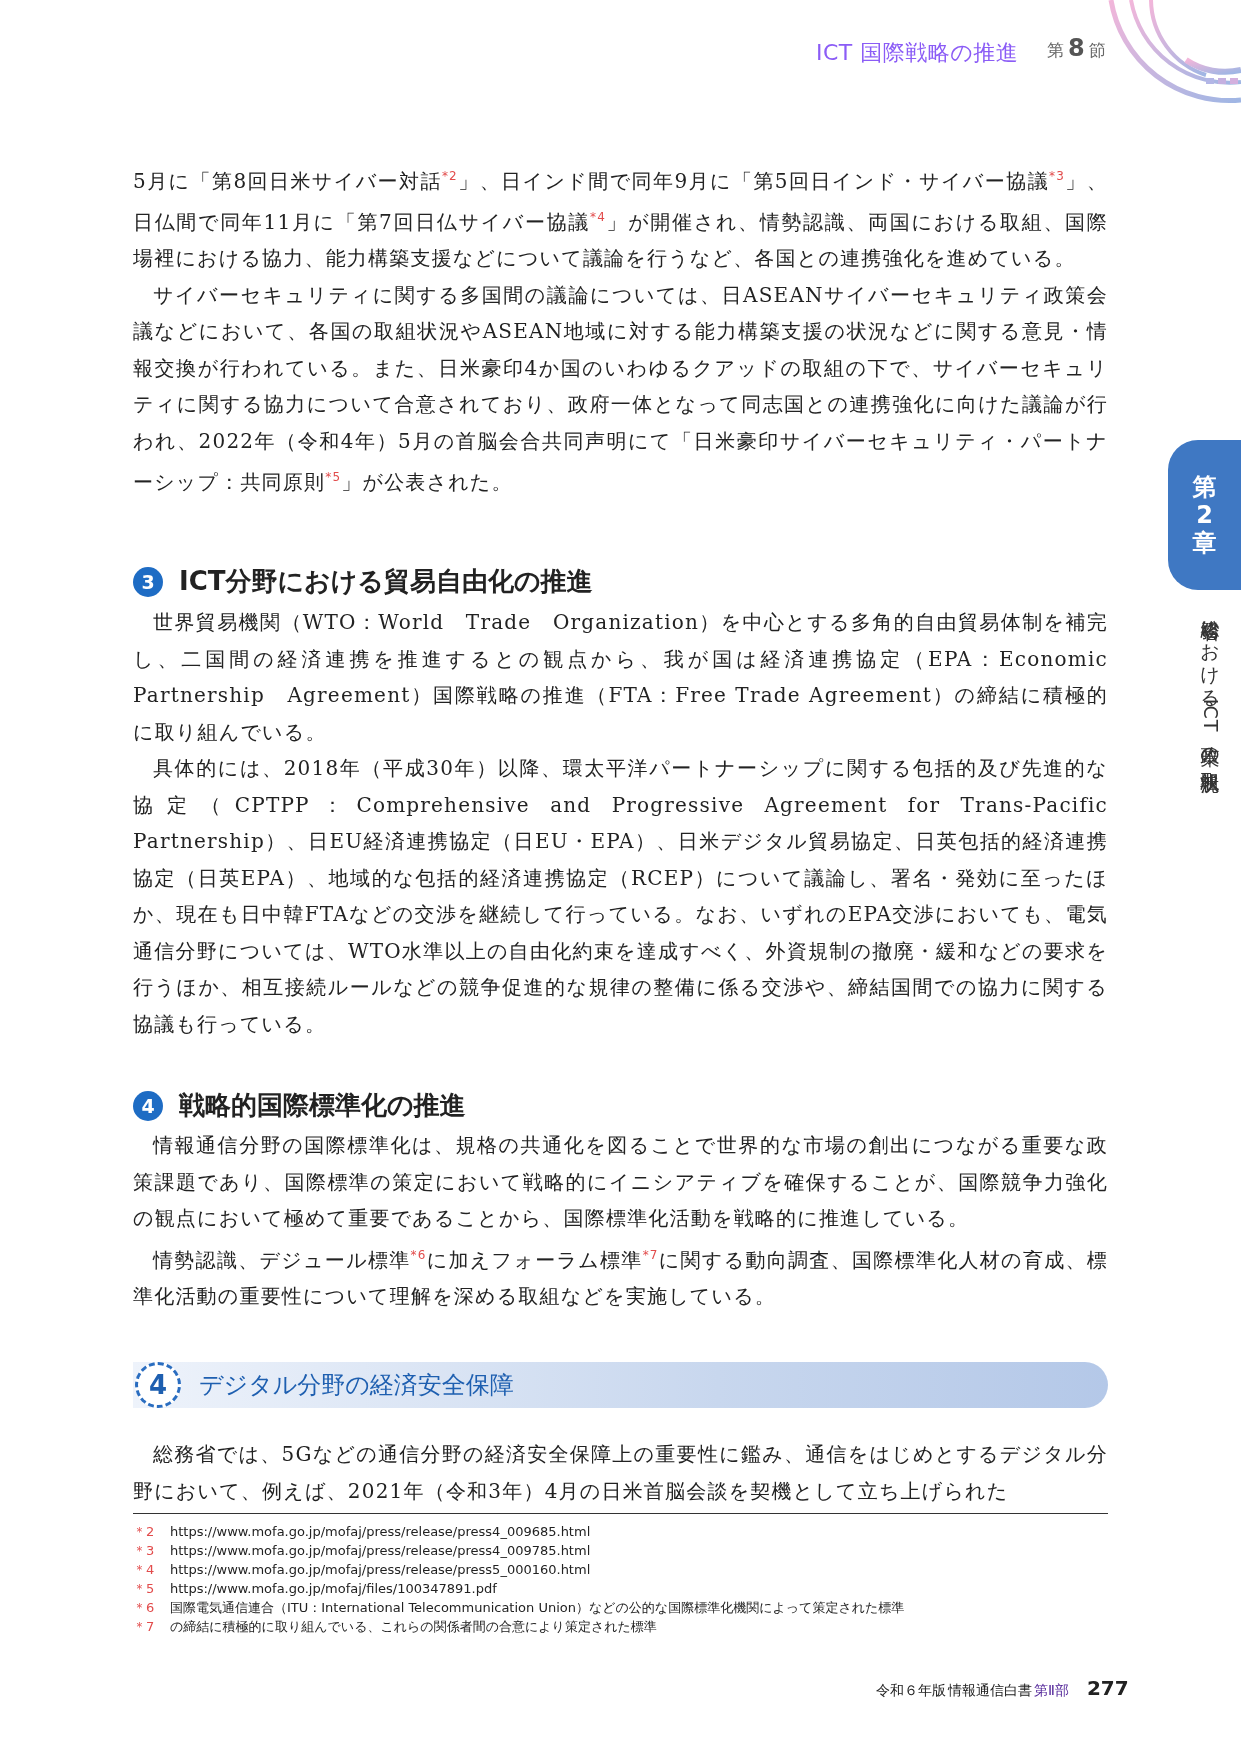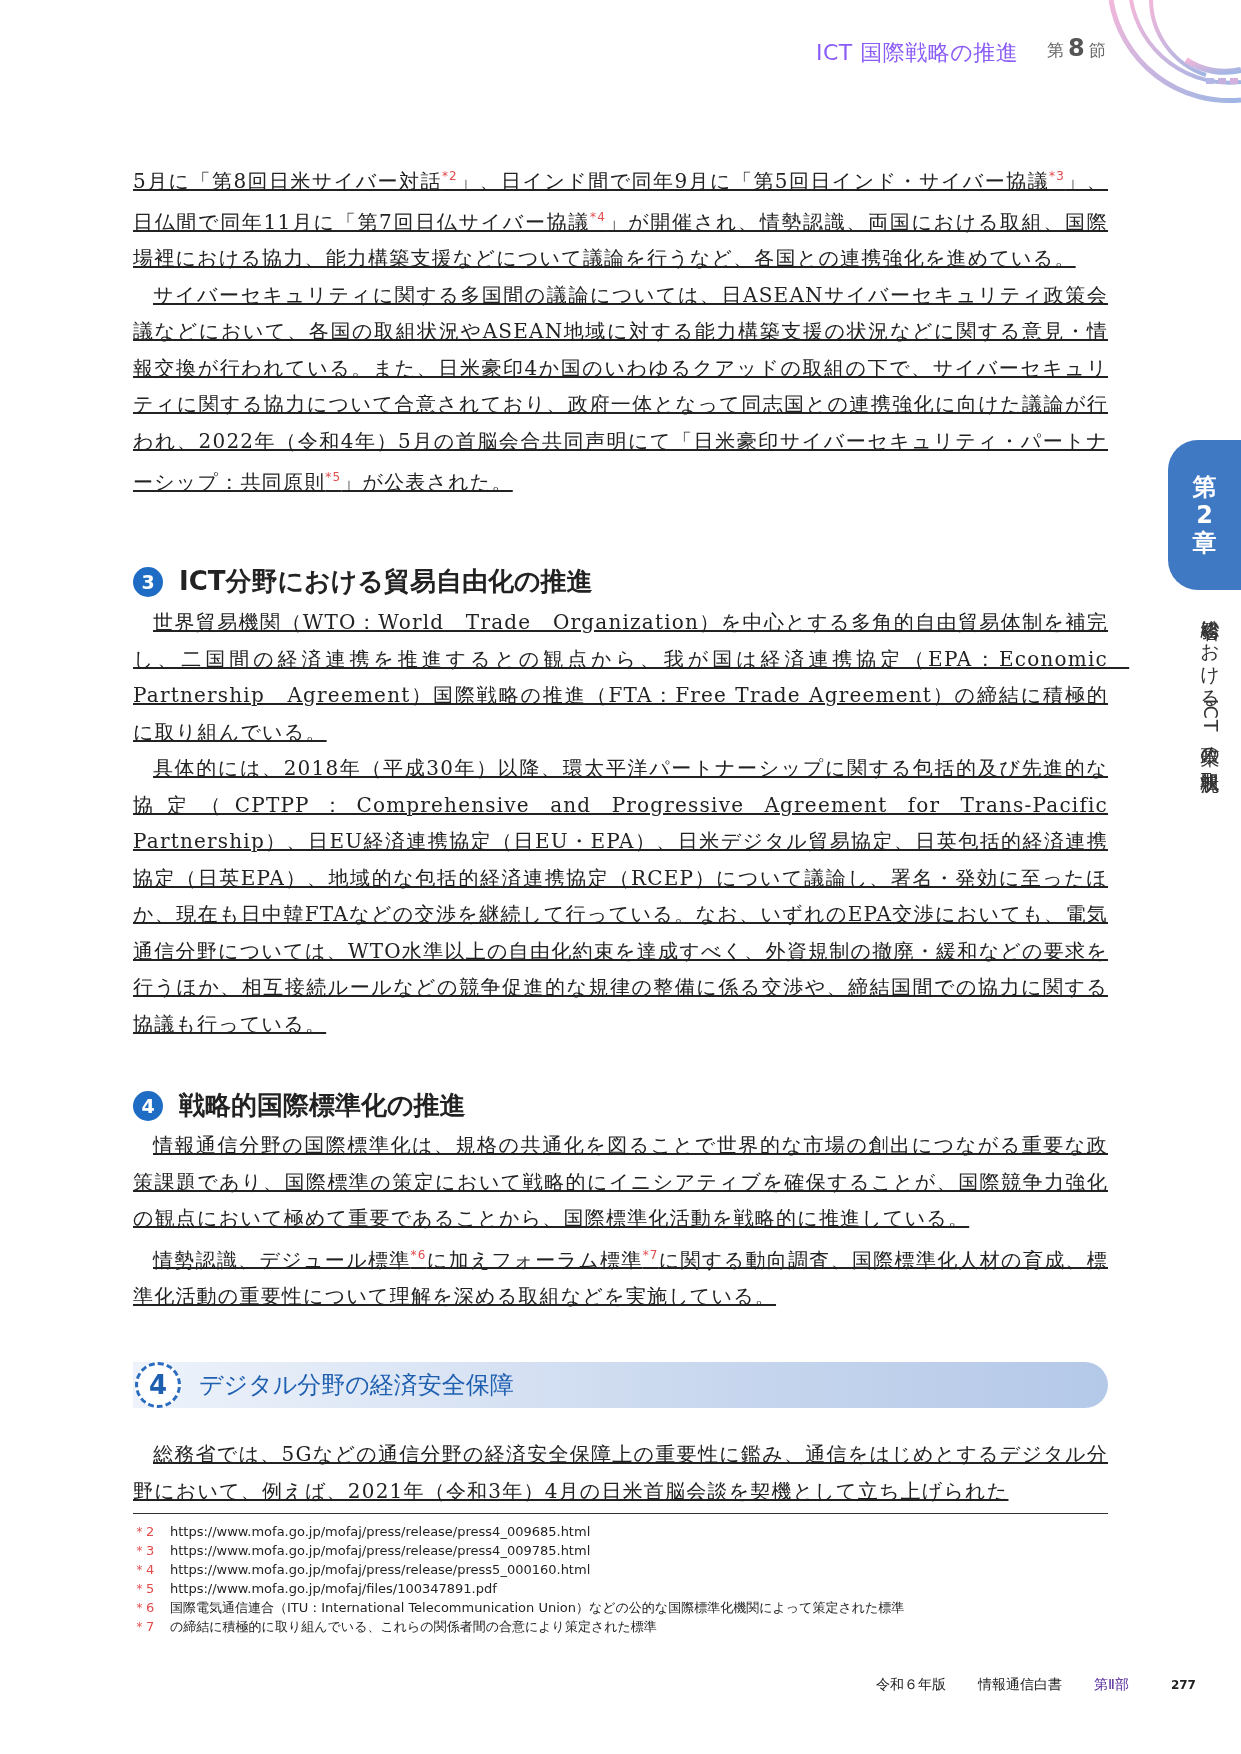--- a/index.html
+++ b/index.html
@@ -26,21 +26,21 @@
   }
   .side-vertical {
     position: absolute; left: 1184px; top: 605px; width: 40px;
     writing-mode: vertical-rl; font-family: "DejaVu Sans", "Liberation Sans", sans-serif; font-size: 19px; color: #333; letter-spacing: 1px;
   }
 
   .body-text {
     position: absolute; left: 133px; width: 975px; font-size: 20px; line-height: 36.5px;
     text-align: justify; letter-spacing: 1.2px;
   }
-  .body-text p { margin: 0; text-decoration: underline; }
+  .body-text p { margin: 0; }
   .body-text p.indent { text-indent: 1em; }
   .fn-ref { color: #e24b4b; font-size: 12px; vertical-align: super; font-family: "DejaVu Sans", sans-serif; }
 
   .subhead {
     position: absolute; left: 133px; display: flex; align-items: center;
     font-family: "DejaVu Sans", "Liberation Sans", sans-serif; font-weight: bold; font-size: 26px; color: #222;
   }
   .badge {
     width: 30px; height: 30px; border-radius: 50%; background: #1e6cc4; color: #fff;
     display: flex; align-items: center; justify-content: center; font-size: 19px; margin-right: 16px;
@@ -63,24 +63,24 @@
   .fn-rule { position: absolute; left: 133px; top: 1513px; width: 975px; height: 1px; background: #333; }
   .footnotes {
     position: absolute; left: 133px; top: 1522px; width: 975px;
     font-family: "DejaVu Sans", "Liberation Sans", sans-serif; font-size: 13px; line-height: 19px; color: #222;
   }
   .fn-row { display: flex; }
   .fn-mark { color: #e24b4b; width: 37px; }
 
   .footer {
     position: absolute; top: 1676px; left: 876px;
-    font-family: "DejaVu Sans", "Liberation Sans", sans-serif; font-size: 14px; color: #222; display: flex; gap: 32px; align-items: baseline;
+    font-family: "DejaVu Sans", "Liberation Sans", sans-serif; font-size: 14px; color: #222; display: flex; gap: 2px; align-items: baseline;
   }
   .footer .part { color: #4c1d95; }
-  .footer .page { font-weight: bold; font-size: 12px; margin-left: 10px; }
+  .footer .page { font-weight: bold; font-size: 20px; margin-left: 16px; }
 </style>
 </head>
 <body>
 
 <div class="header-title">ICT 国際戦略の推進</div>
 <div class="header-section">
   <span>第</span><span class="num">8</span><span>節</span>
 </div>
 <svg class="deco" viewBox="0 0 150 110">
   <defs>

